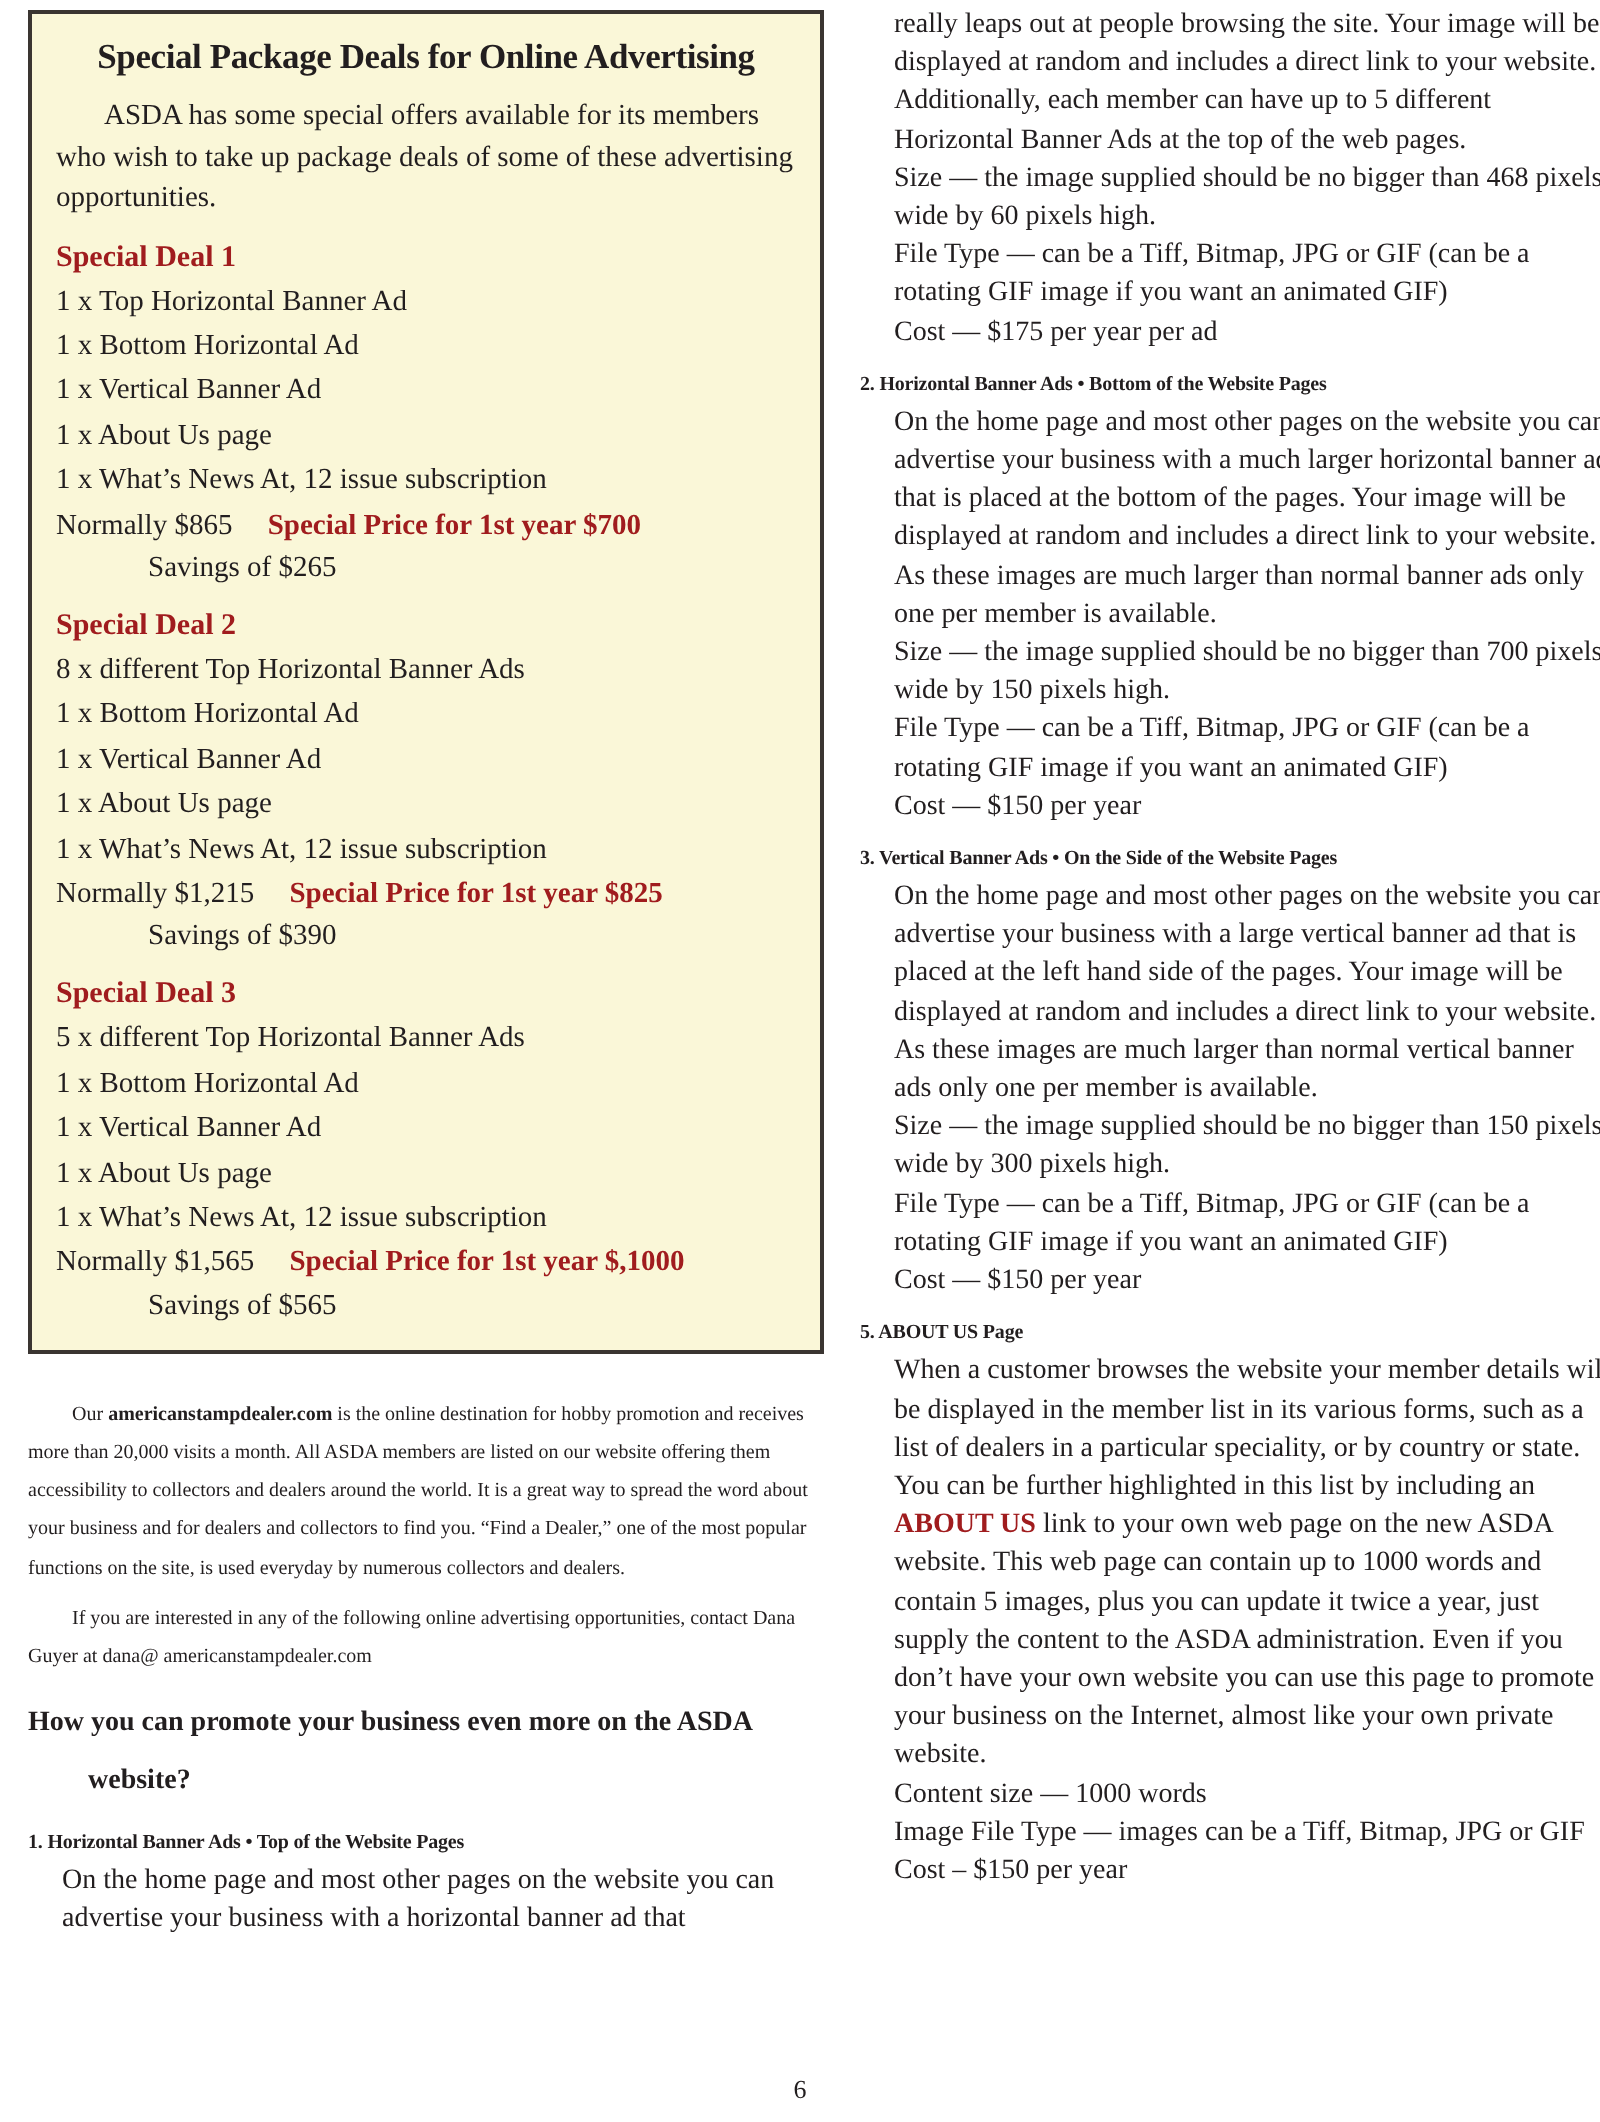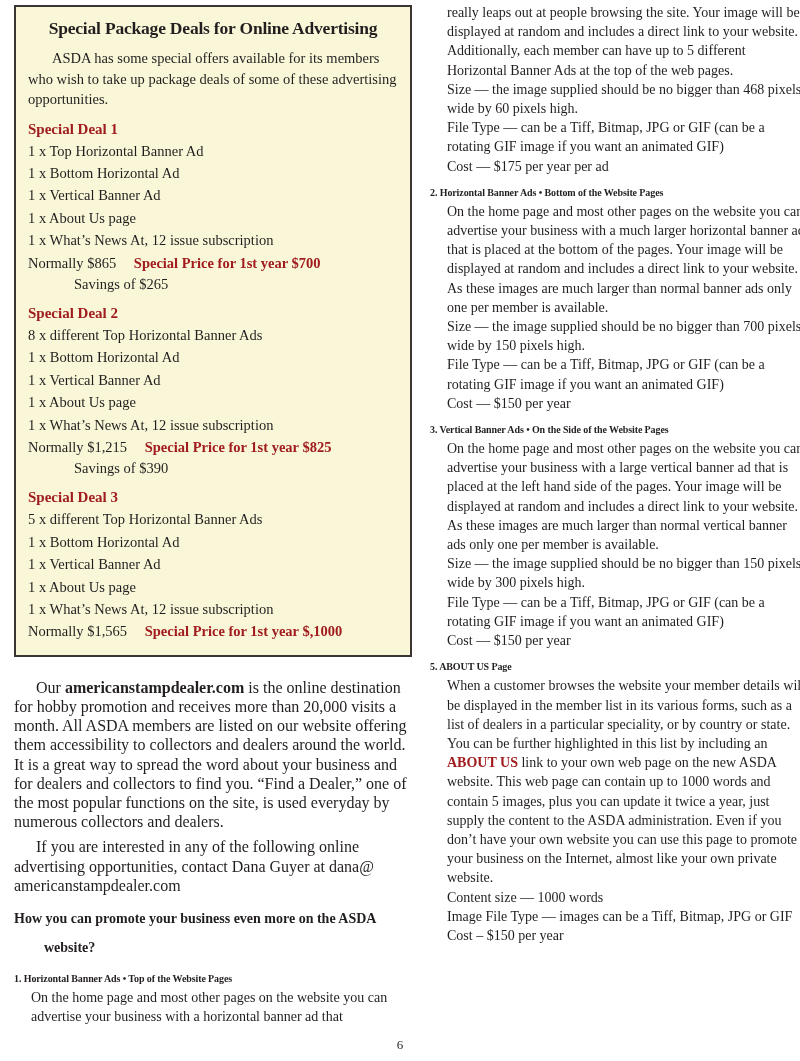--- a/index.html
+++ b/index.html
@@ -22,21 +22,21 @@
   .box-title{font-weight:bold;font-size:17.5px;text-align:center;margin:2px 0 9px;white-space:nowrap;letter-spacing:-0.2px;}
   .box-intro{margin:0;font-size:14.5px;line-height:20.5px;text-indent:24px;}
   .deal-heading{color:var(--red);font-weight:bold;font-size:15px;margin:11px 0 2px;}
   .deal-item{font-size:14.5px;line-height:22.4px;}
   .price-line{font-size:14.5px;line-height:22.4px;}
   .price-normal{margin-right:14px;}
   .price-special{color:var(--red);font-weight:bold;}
   .savings{font-size:14.5px;line-height:20px;padding-left:46px;}
 
   
-  .para{margin:0;font-size:16px;line-height:19.2px;}
+  .para{margin:0;font-size:10px;line-height:19.2px;}
   .para.indent{text-indent:22px;}
   .para.first{margin-top:21px;}
   .para.gap{margin-top:6px;}
   .promo-heading{font-weight:bold;font-size:14px;line-height:29px;margin:9px 0 0;padding-left:30px;text-indent:-30px;}
 
   
   .section{margin-top:7px;}
   .sec-heading{font-weight:bold;font-size:10px;line-height:19px;letter-spacing:-0.1px;}
   .sec-body{padding-left:17px;}
   .sec-body p{margin:0;font-size:14px;line-height:19.2px;}
@@ -87,20 +87,21 @@
         <div class="deal-heading">Special Deal 3</div>
         <div class="deal-item">5 x different Top Horizontal Banner Ads</div>
           <div class="deal-item">1 x Bottom Horizontal Ad</div>
           <div class="deal-item">1 x Vertical Banner Ad</div>
           <div class="deal-item">1 x About Us page</div>
           <div class="deal-item">1 x What’s News At, 12 issue subscription</div>
         <div class="price-line">
           <span class="price-normal">Normally $1,565</span>
           <span class="price-special">Special Price for 1st year $,1000</span>
         </div>
+        <div class="savings">Savings of $565</div>
       </div>
     </div>
 
     <p class="para indent first"><span>Our </span><b>americanstampdealer.com</b><span> is the online destination for hobby promotion and receives more than 20,000 visits a month. All ASDA members are listed on our website offering them accessibility to collectors and dealers around the world. It is a great way to spread the word about your business and for dealers and collectors to find you. “Find a Dealer,” one of the most popular functions on the site, is used everyday by numerous collectors and dealers.</span></p>
 
     <p class="para indent gap">If you are interested in any of the following online advertising opportunities, contact Dana Guyer at dana@ americanstampdealer.com</p>
 
     <p class="promo-heading">How you can promote your business even more on the ASDA website?</p>
 
     <div class="section">

